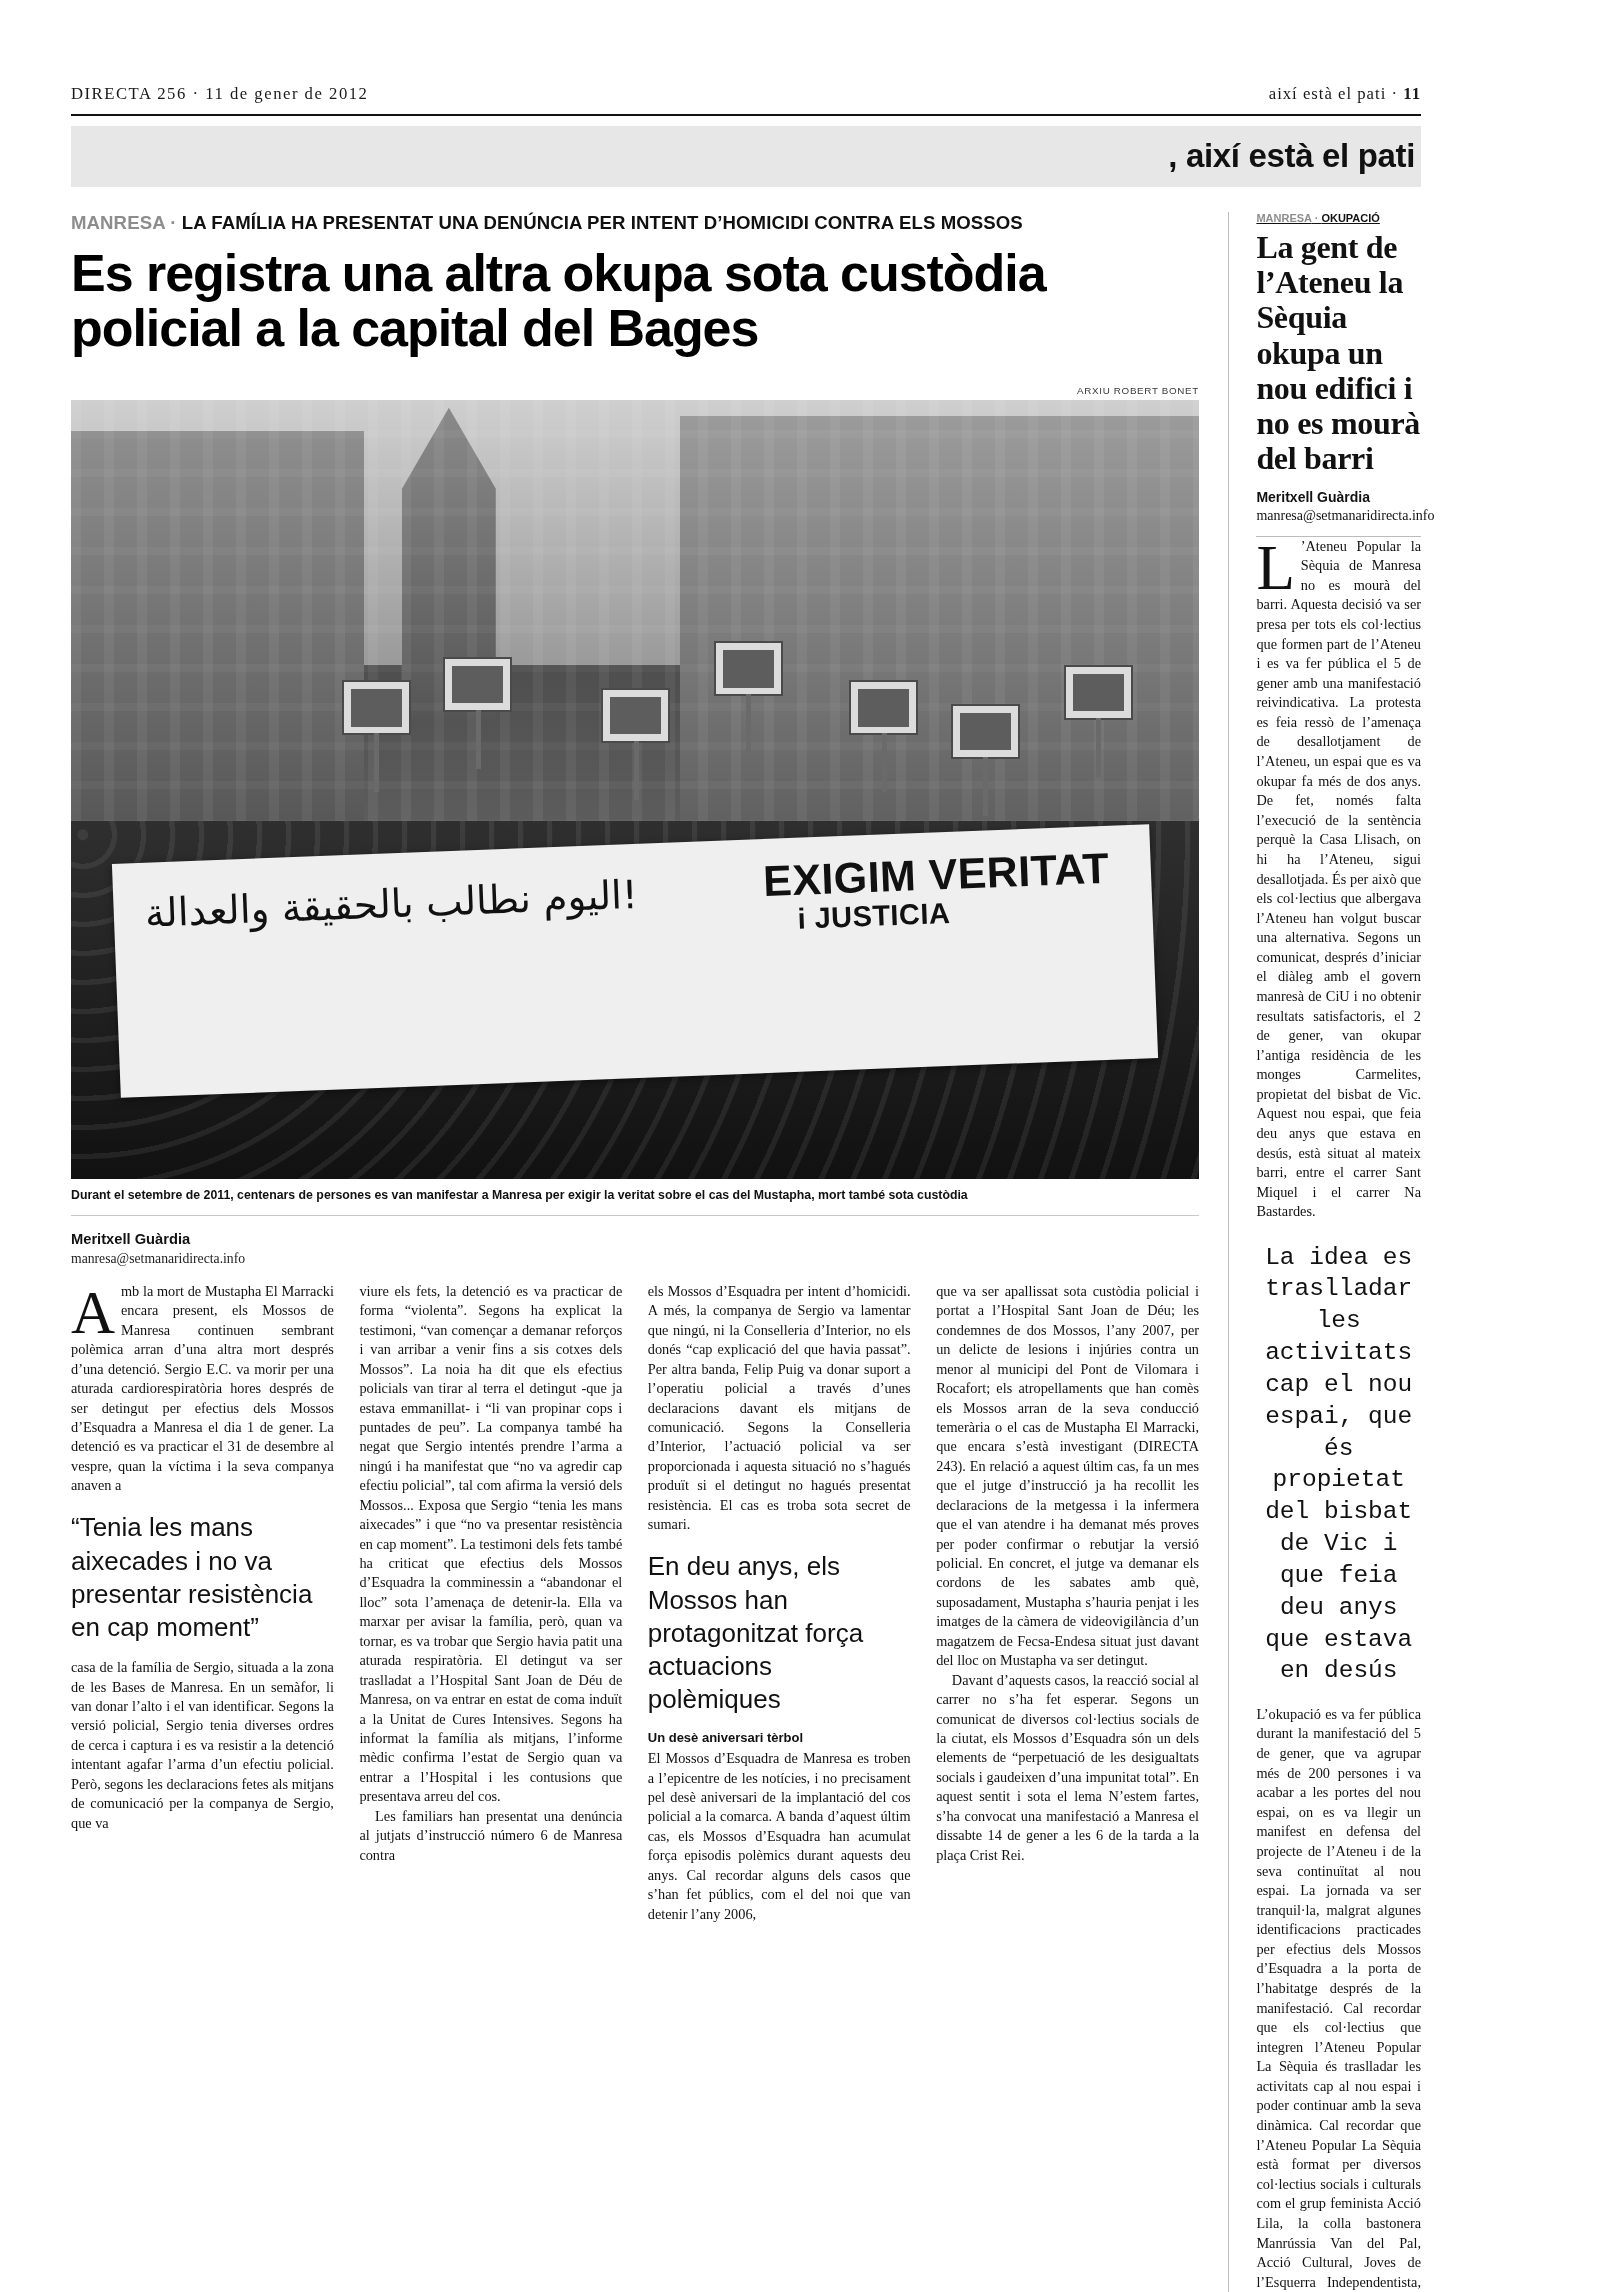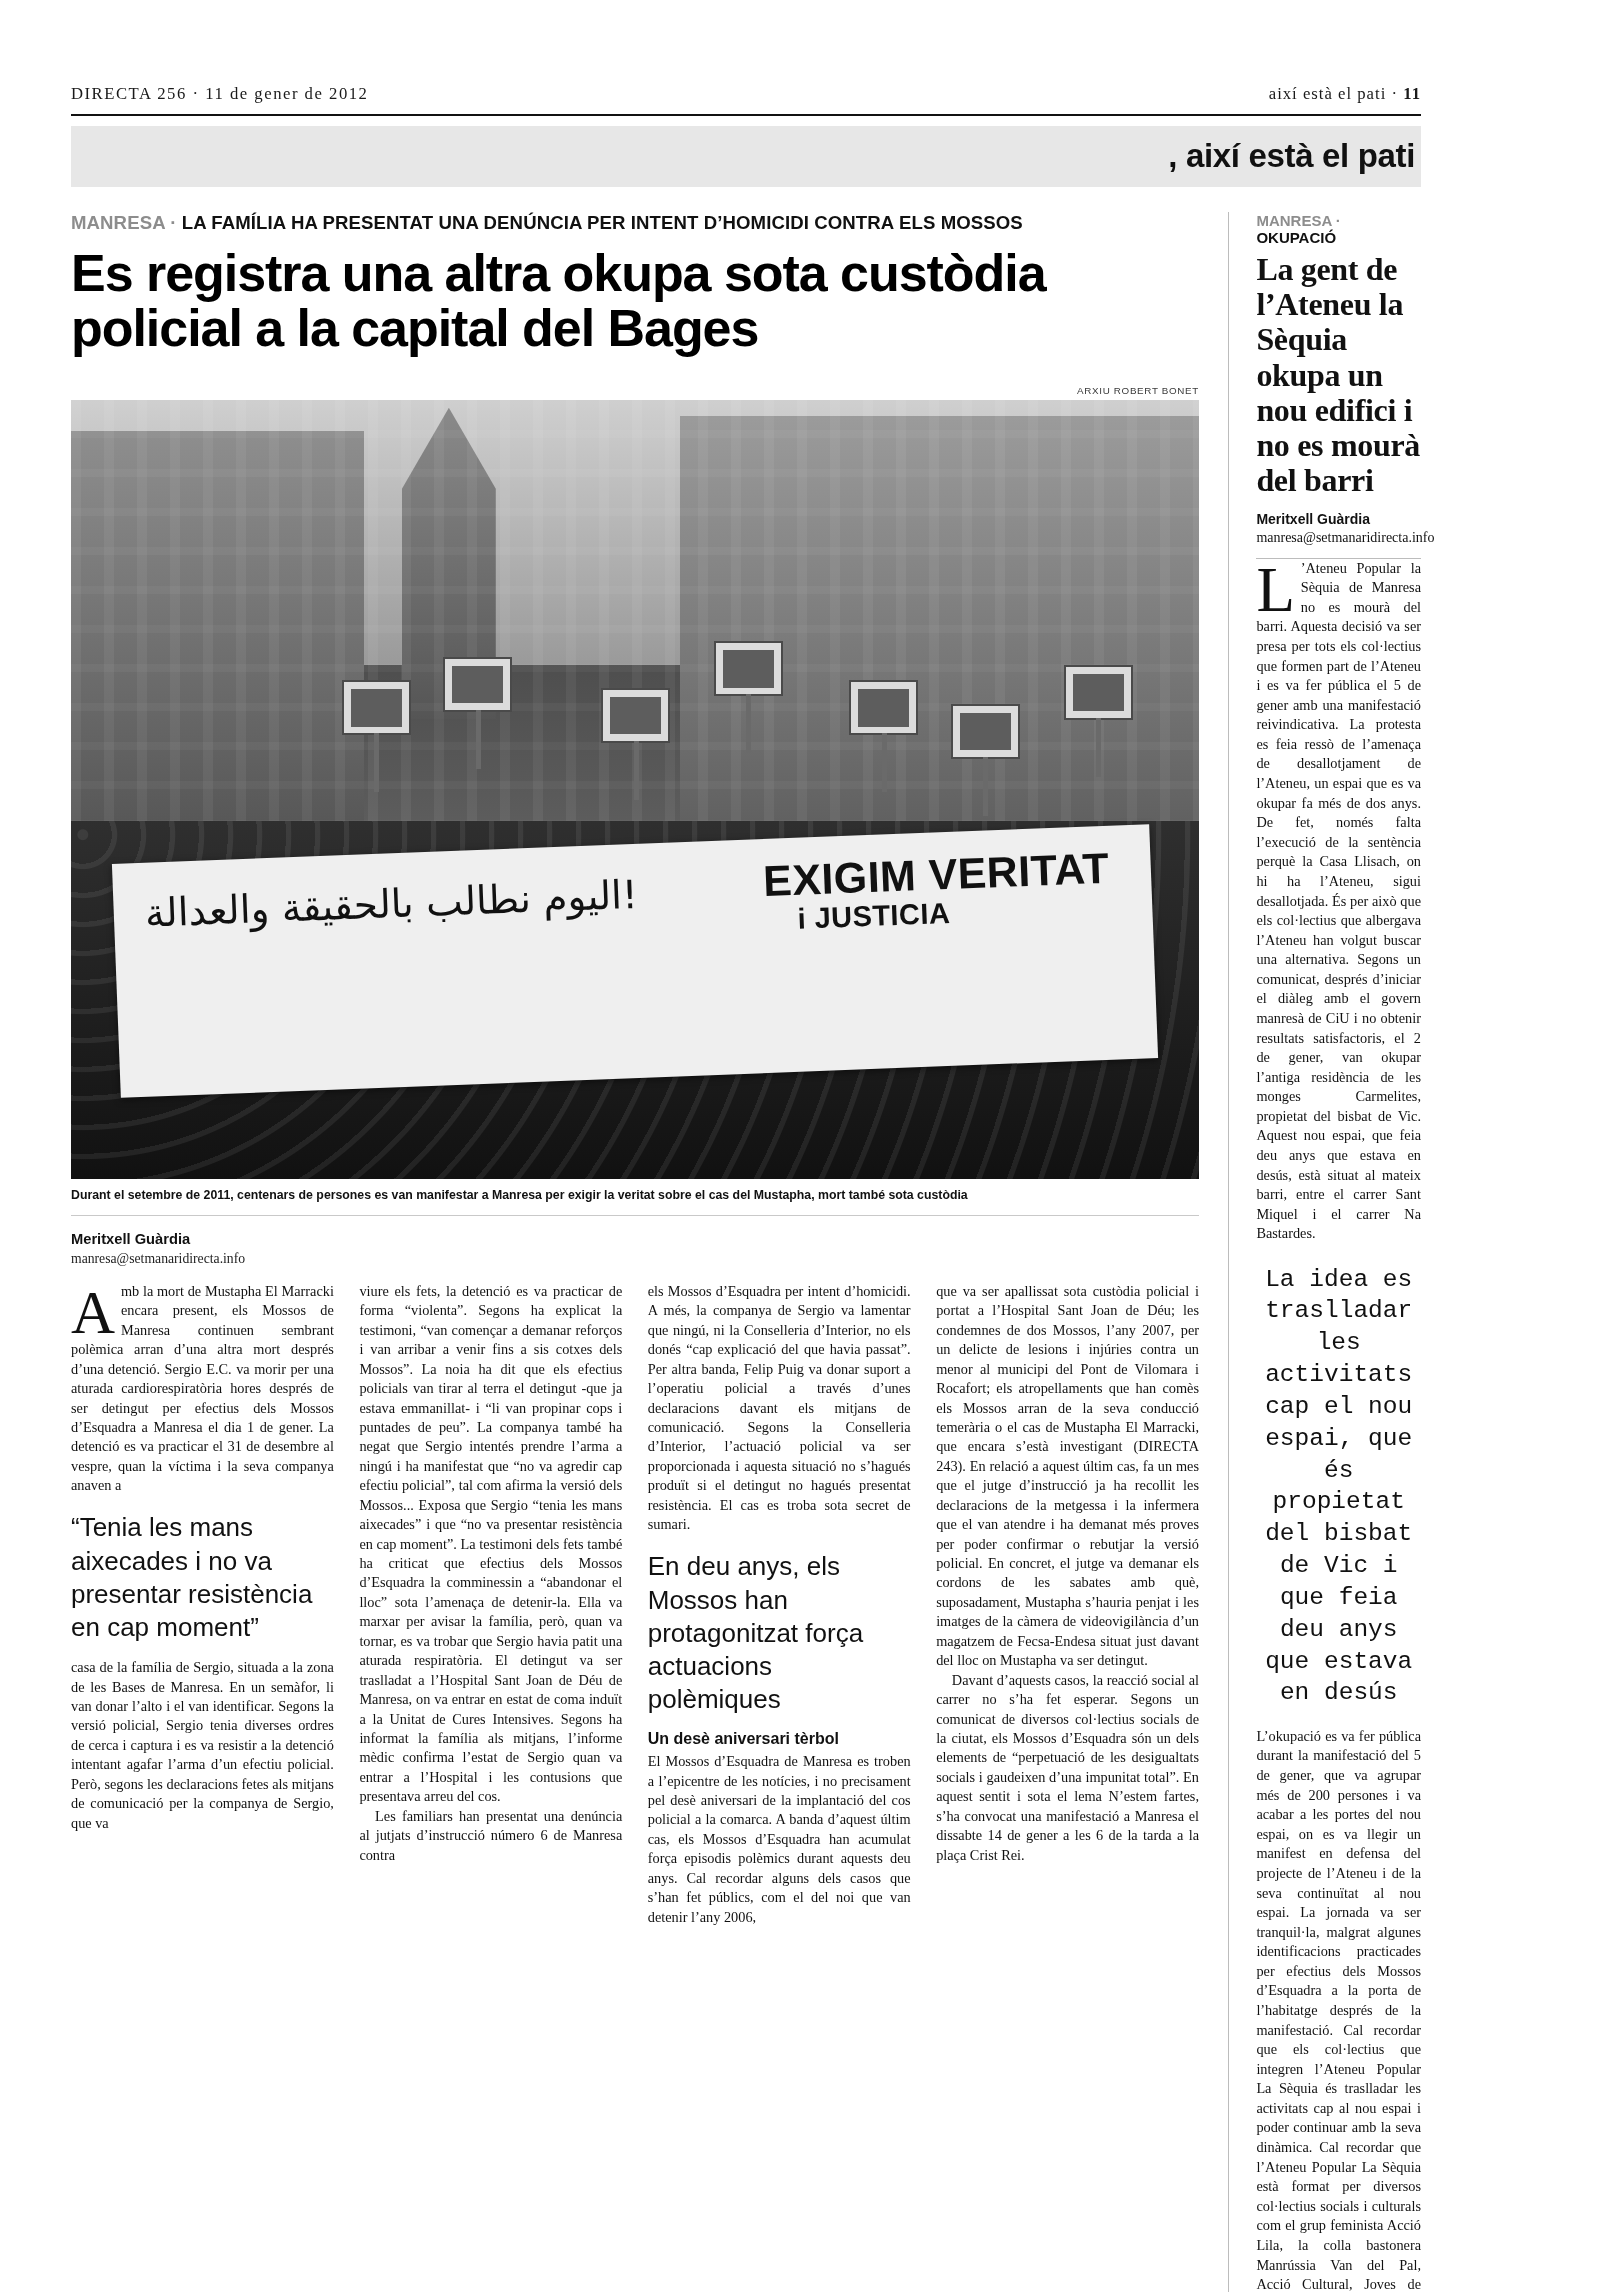--- a/index.html
+++ b/index.html
@@ -194,28 +194,28 @@
     font-family:"Liberation Sans", sans-serif;
     font-size:26px;
     line-height:1.28;
     margin:15.7px 0 13.7px 0;
     color:#111;
     font-weight:normal;
   }
   .subhead{
     font-family:"Liberation Sans", sans-serif;
     font-weight:bold;
-    font-size:16px;
+    font-size:13px;
     margin:11.8px 0 3.9px 0;
   }
 
   
   .side-kicker{
     font-family:"Liberation Sans", sans-serif;
-    font-size:15px;font-weight:bold;
+    font-size:11px;font-weight:bold;text-decoration:underline;
   }
   .side-kicker .place{color:#8d8d8d;}
   .side-head{
     font-family:"Liberation Serif", serif;
     font-weight:bold;
     font-size:32px;
     line-height:1.1;
     margin:5.9px 0 11.8px 0;
     letter-spacing:-.01em;
   }

